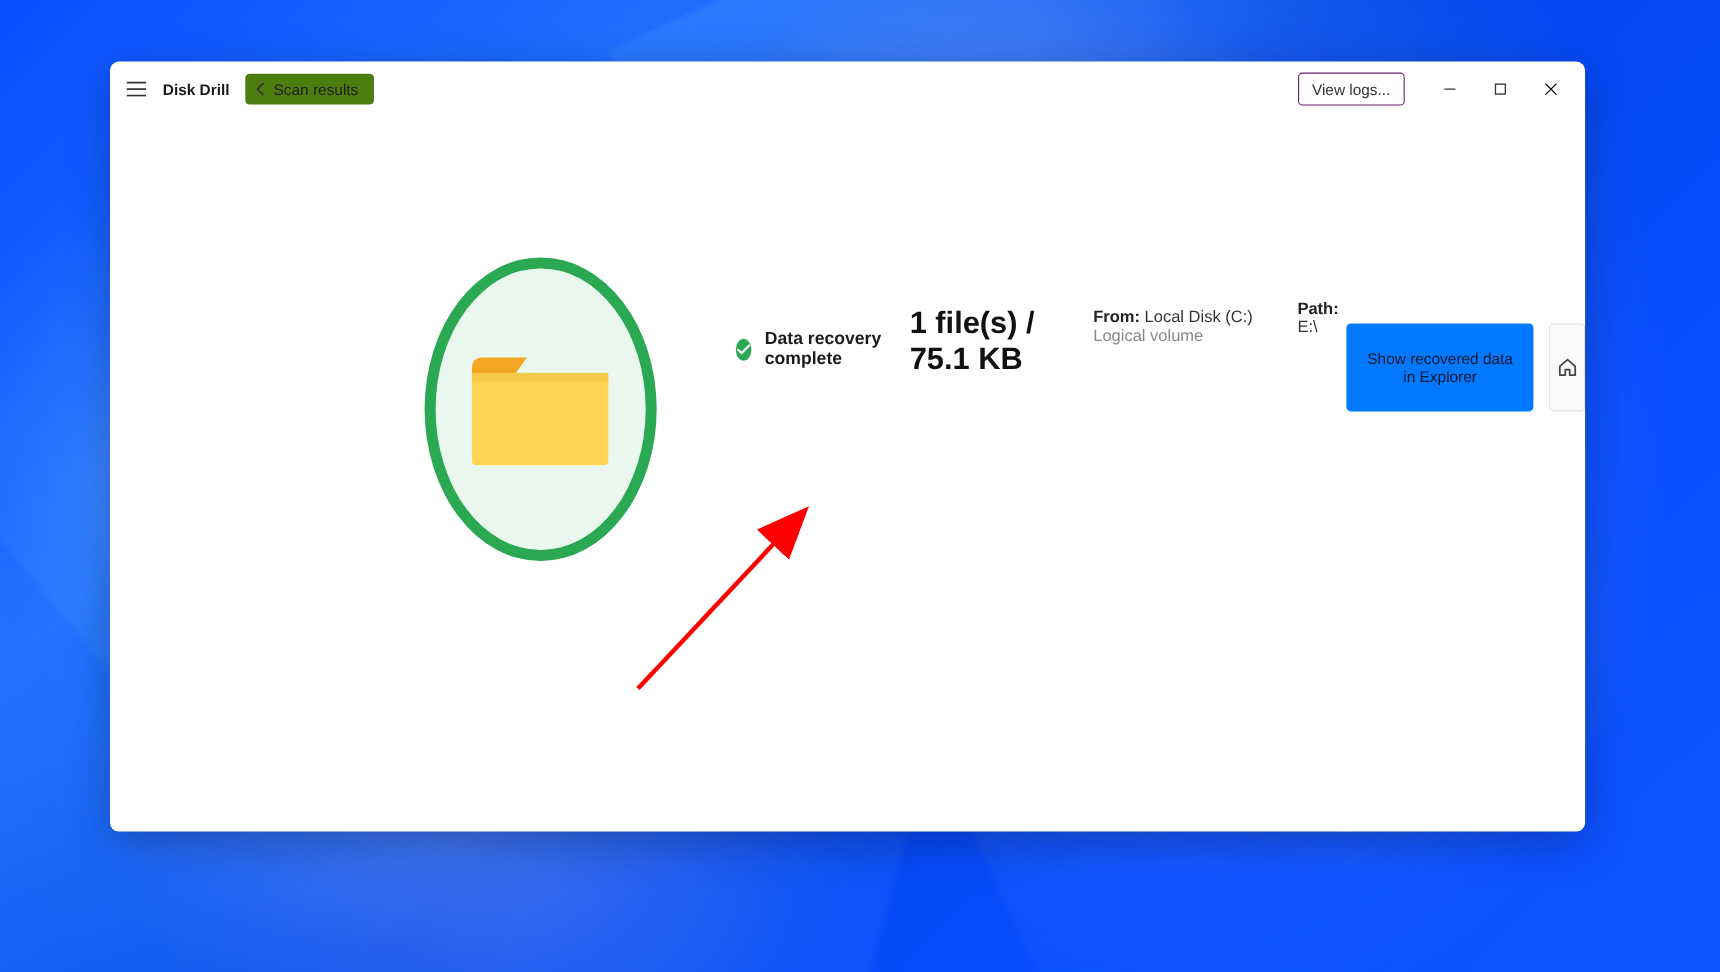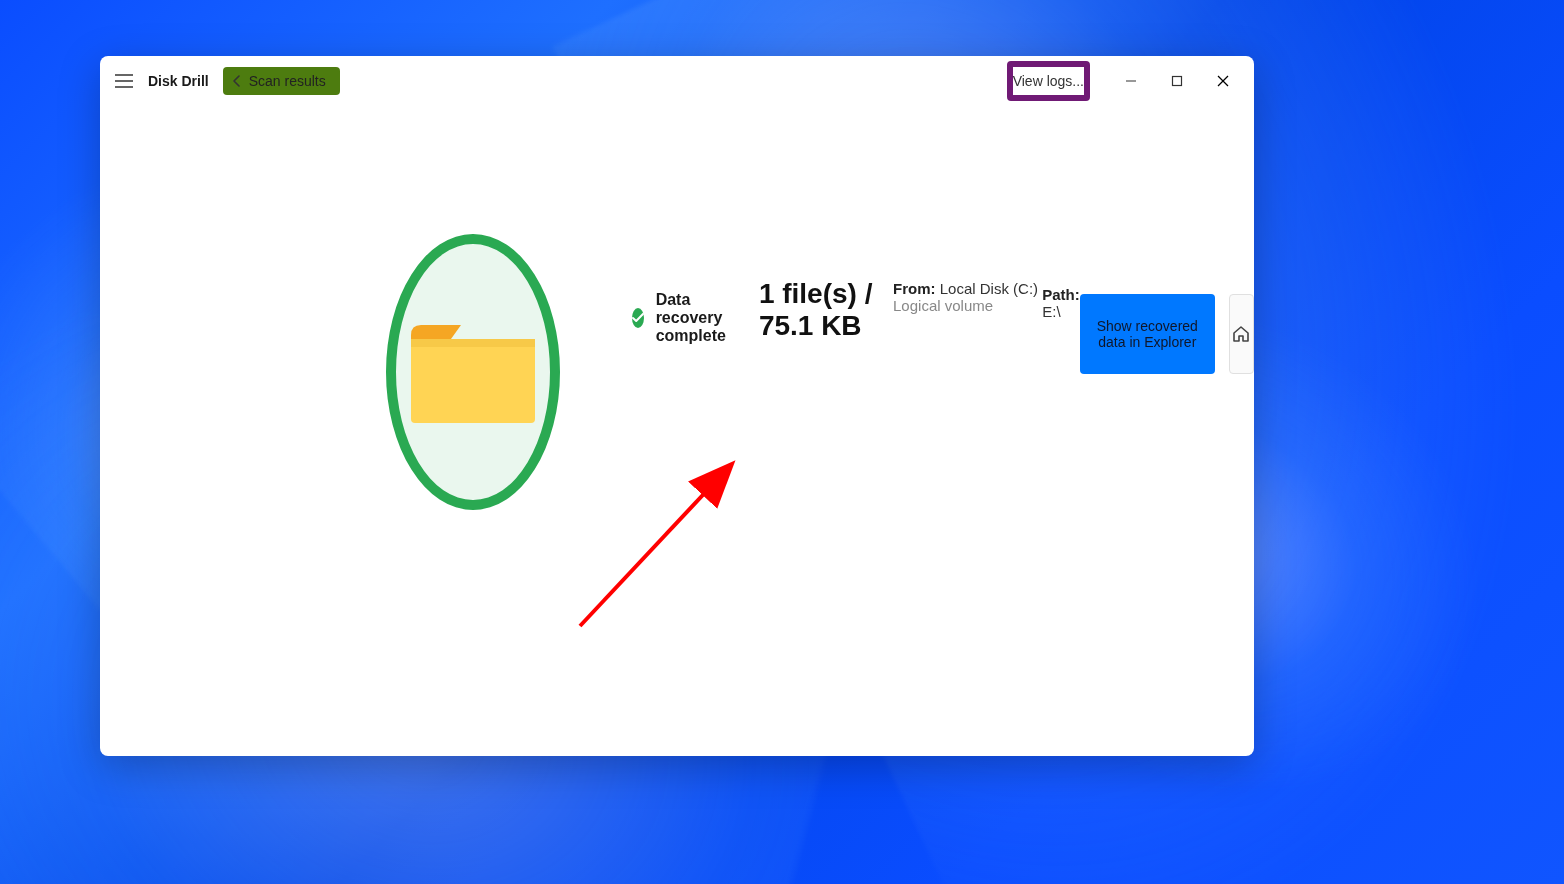--- a/index.html
+++ b/index.html
@@ -56,21 +56,21 @@
       width: 600px;
       height: 500px;
       background: radial-gradient(ellipse at 50% 50%, rgba(255,255,255,0.28) 0%, rgba(90,160,255,0.18) 35%, transparent 65%);
       transform: rotate(30deg);
       filter: blur(2px);
     }
     .window {
       position: absolute;
       top: 56px;
       left: 100px;
-      width: 1154px;
+      width: 1341px;
       height: 700px;
       background: #ffffff;
       border-radius: 8px;
       box-shadow: 0 10px 40px rgba(0,0,0,0.25);
       display: flex;
       flex-direction: column;
       overflow: hidden;
     }
     .titlebar {
       display: flex;
@@ -102,24 +102,24 @@
       background: #4d7c0f;
       border-radius: 4px;
       padding: 6px 14px 6px 10px;
       cursor: pointer;
       font-size: 14px;
       color: #222;
     }
     .back-chev { display: inline-flex; }
     .spacer { flex: 1; }
     .view-logs {
-      border: 6px solid #701a75;
+      border: 1px solid #701a75;
       background: #fff;
       border-radius: 4px;
-      padding: 6px 0;
+      padding: 6px 12px;
       font-size: 14px;
       color: #333;
       cursor: pointer;
     }
     .win-controls {
       display: flex;
       margin-left: 18px;
     }
     .win-btn {
       width: 46px;
@@ -184,21 +184,21 @@
       color: #111;
       margin-top: 16px;
     }
     .meta-line {
       font-size: 15px;
       color: #333;
       margin-top: 18px;
     }
     .meta-label { font-weight: 600; color: #222; }
     .meta-sub { color: #888; }
-    .meta-line + .meta-line { margin-top: 24px; }
+    .meta-line + .meta-line { margin-top: 10px; }
     .actions {
       display: flex;
       gap: 14px;
       margin-top: 32px;
       align-items: stretch;
     }
     .primary-btn {
       background: #0078ff;
       color: #0f172a;
       border: none;

